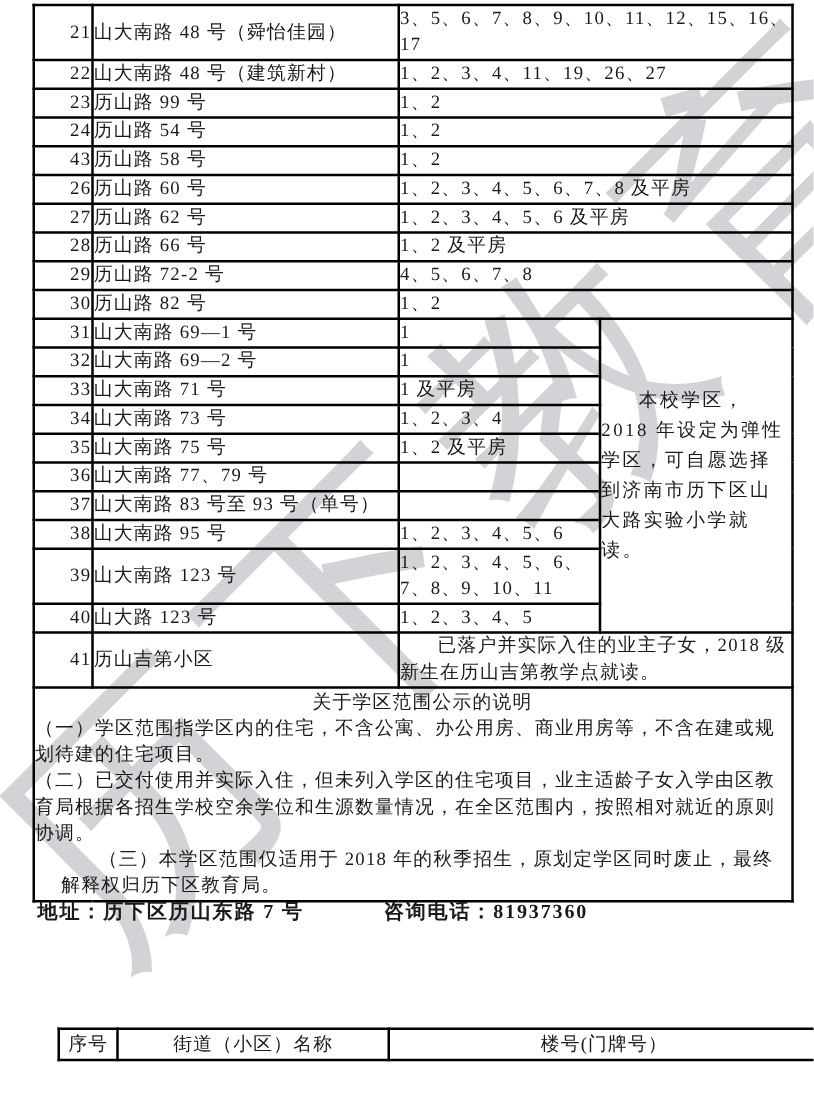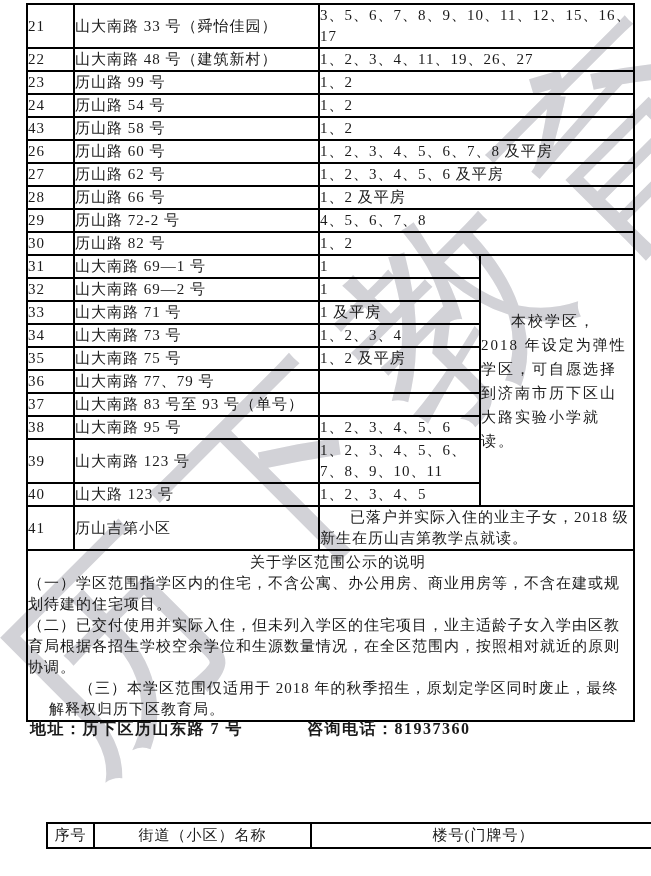--- a/index.html
+++ b/index.html
@@ -17,21 +17,21 @@
   
   .main-table{
     position:absolute;left:26px;top:3px;width:607px;z-index:1;
     border-collapse:collapse;table-layout:fixed;
   }
   .main-table td{
     border:2px solid #000;font-size:15px;line-height:21px;
     vertical-align:middle;padding:0;letter-spacing:1px;word-break:break-word;
   }
   .main-table tr{height:22px;}
-  .c-no{text-align:left;letter-spacing:0;}
+  .c-no{text-align:right;letter-spacing:0;}
   .c-name{padding:0 2px 0 8px;}
   .c-units{padding:0 2px 0 6px;}
   .c-note{padding:0 8px;}
   .note-text{letter-spacing:2px;text-indent:2em;line-height:24px;}
   .c-remark{padding:1px 6px;letter-spacing:2px;text-indent:2em;line-height:19px;}
   .notes-cell{padding:3px 8px 4px;letter-spacing:1px;}
   .notes-title{text-align:center;line-height:22px;margin-left:15px;}
   .notes-cell p{margin:0;line-height:21px;}
   .p-indent{text-indent:2em;padding-left:21px;}
   
@@ -58,21 +58,21 @@
   <table class="main-table">
     <colgroup>
       <col style="width:47px">
         <col style="width:245px">
         <col style="width:161px">
         <col style="width:154px">
     </colgroup>
     <tbody id="rows-body">
         <tr>
           <td class="c-no">21</td>
-          <td class="c-name">山大南路 33 号（舜怡佳园）</td>
+          <td class="c-name">山大南路 48 号（舜怡佳园）</td>
           <td class="c-units" colspan="2">3、5、6、7、8、9、10、11、12、15、16、17</td>
         </tr>
         <tr>
           <td class="c-no">22</td>
           <td class="c-name">山大南路 48 号（建筑新村）</td>
           <td class="c-units" colspan="2">1、2、3、4、11、19、26、27</td>
         </tr>
         <tr>
           <td class="c-no">23</td>
           <td class="c-name">历山路 99 号</td>

